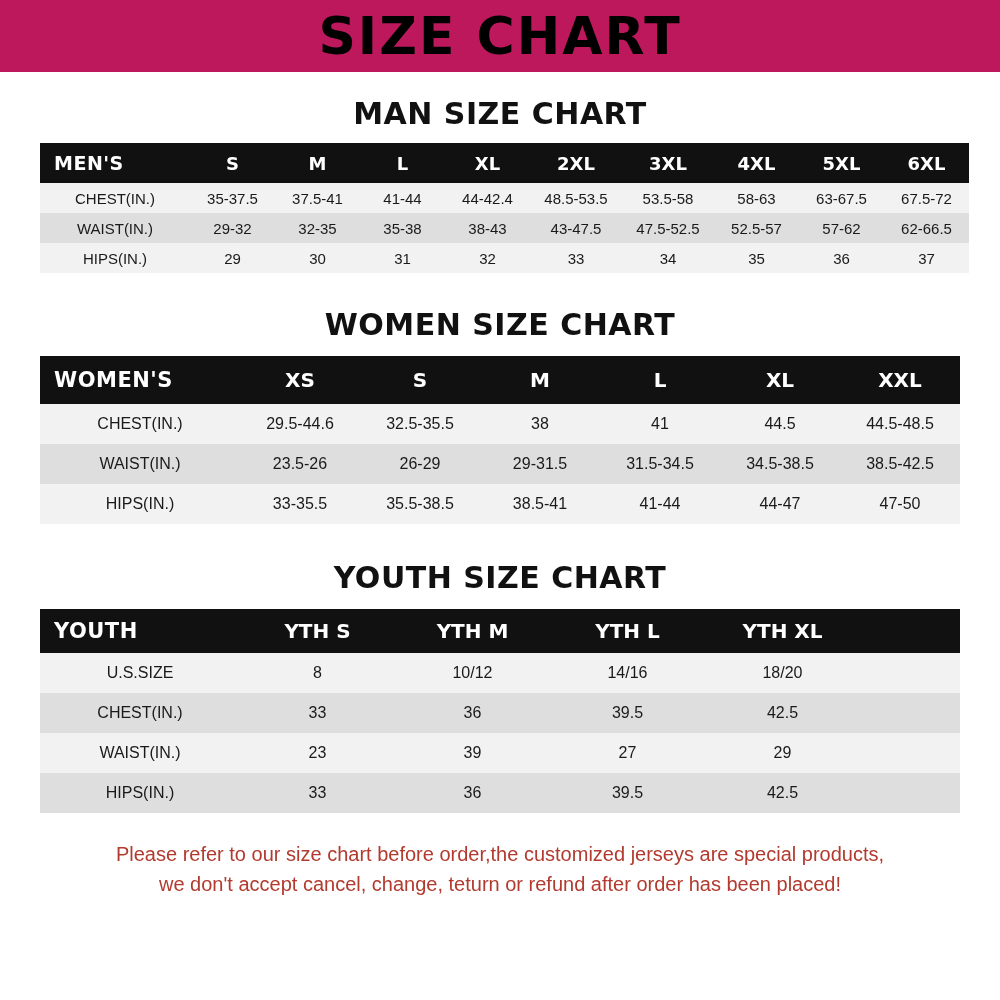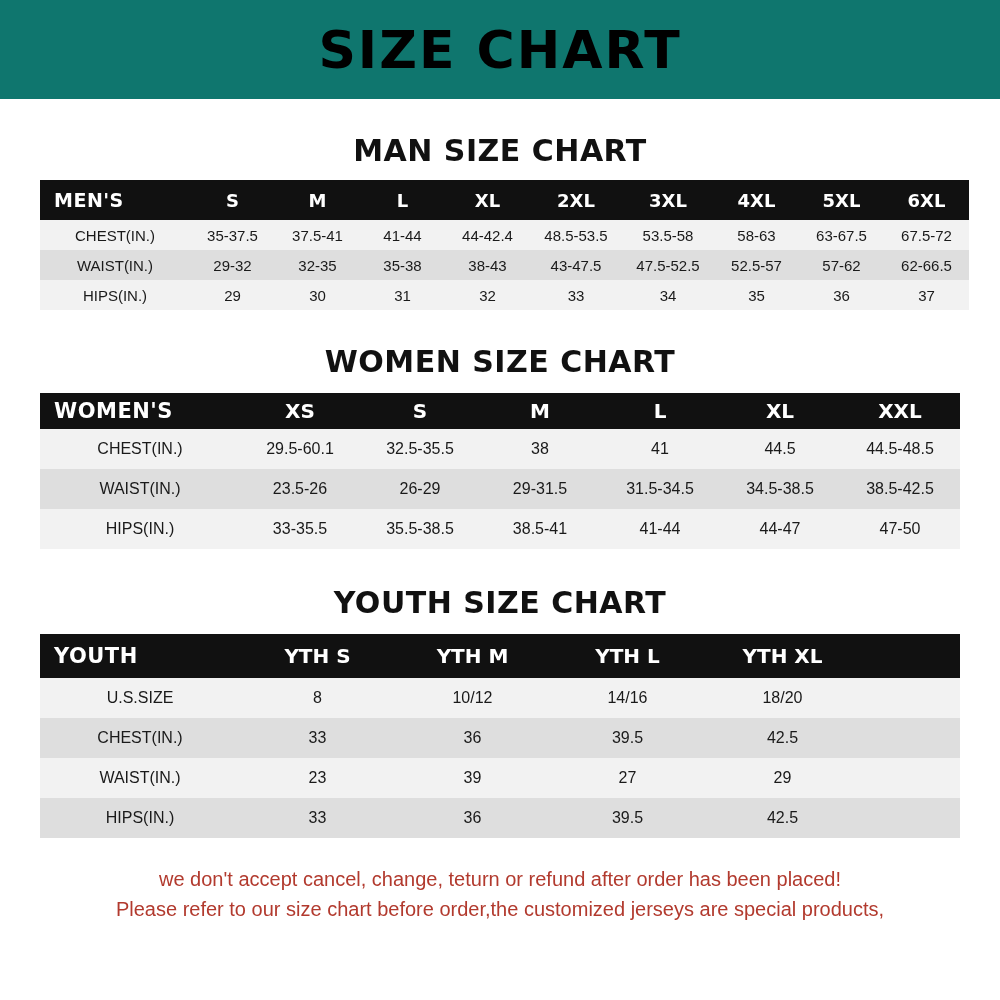--- a/index.html
+++ b/index.html
@@ -14,22 +14,22 @@
     overflow: hidden;
   }
   .page {
     position: relative;
     width: 1000px;
     height: 1000px;
     box-sizing: border-box;
   }
   
   .banner {
-    background: #0f766e;
-    height: 99px;
+    background: #be185d;
+    height: 72px;
     display: flex;
     align-items: center;
     justify-content: center;
   }
   .banner-title {
     font-family: "DejaVu Sans", sans-serif;
     font-weight: bold;
     font-size: 52px;
     letter-spacing: 2px;
     color: #000000;
@@ -42,21 +42,21 @@
     width: 920px;
   }
   .section-title {
     text-align: center;
     font-family: "DejaVu Sans", sans-serif;
     font-weight: bold;
     font-size: 30px;
     color: #111111;
     letter-spacing: 0.5px;
   }
-  .sec-man .section-title { margin: 34px 0 12px; }
+  .sec-man .section-title { margin: 24px 0 12px; }
   .sec-women .section-title { margin: 34px 0 14px; }
   .sec-youth .section-title { margin: 36px 0 14px; }
 
   table.size {
     border-collapse: collapse;
     width: 100%;
     table-layout: fixed;
   }
   table.size th, table.size td {
     padding: 0;
@@ -95,21 +95,21 @@
     font-size: 15px;
     color: #1a1a1a;
   }
   tr.r.light {
     background: #f2f2f2;
   }
   tr.r.dark {
     background: #dedede;
   }
   
-  .sec-women tr.hdr th { height: 36px; font-size: 20px; }
+  .sec-women tr.hdr th { height: 48px; font-size: 20px; }
   .sec-women tr.hdr th.rowlabel { font-size: 21px; }
   .sec-women tr.r td { height: 40px; font-size: 16px; }
   .sec-women tr.r td.rowlabel { font-size: 16px; }
 
   .sec-youth tr.hdr th { height: 44px; font-size: 20px; }
   .sec-youth tr.hdr th.rowlabel { font-size: 21px; }
   .sec-youth tr.r td { height: 40px; font-size: 16px; }
   .sec-youth tr.r td.rowlabel { font-size: 16px; }
 
   
@@ -218,21 +218,21 @@
         <th class="rowlabel">WOMEN'S</th>
         <th>XS</th>
         <th>S</th>
         <th>M</th>
         <th>L</th>
         <th>XL</th>
         <th>XXL</th>
       </tr>
       <tr class="r light">
         <td class="rowlabel">CHEST(IN.)</td>
-        <td>29.5-60.1</td>
+        <td>29.5-44.6</td>
         <td>32.5-35.5</td>
         <td>38</td>
         <td>41</td>
         <td>44.5</td>
         <td>44.5-48.5</td>
       </tr>
       <tr class="r dark">
         <td class="rowlabel">WAIST(IN.)</td>
         <td>23.5-26</td>
         <td>26-29</td>
@@ -304,17 +304,17 @@
         <td>36</td>
         <td>39.5</td>
         <td>42.5</td>
         <td></td>
       </tr>
     </tbody>
       </table>
   </div>
 
   <div class="note">
+    <div>Please refer to our size chart before order,the customized jerseys are special products,</div>
     <div>we don't accept cancel, change, teturn or refund after order has been placed!</div>
-    <div>Please refer to our size chart before order,the customized jerseys are special products,</div>
   </div>
 
 </div>
 
 </body></html>

